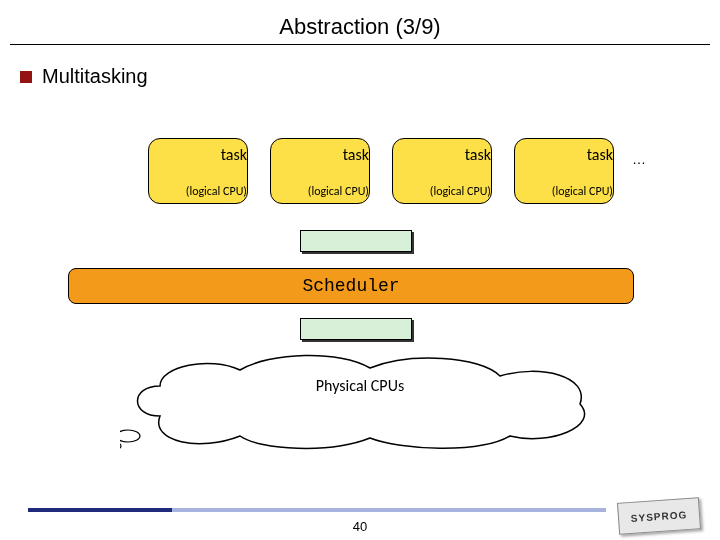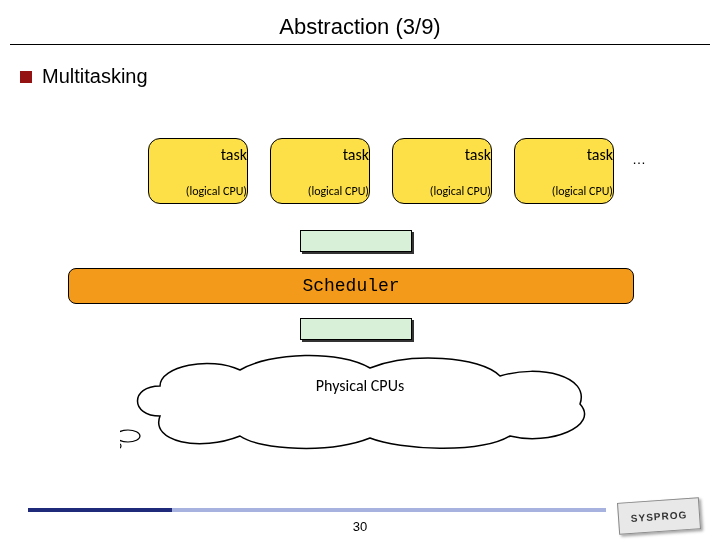--- a/index.html
+++ b/index.html
@@ -191,16 +191,16 @@
            C 480,80 430,100 390,90
            C 360,108 280,104 250,92
            C 210,108 140,104 120,90
            C 80,106 30,96 40,70 Z" fill="#ffffff" stroke="#000" stroke-width="1.5"></path>
   <ellipse cx="8" cy="90" rx="12" ry="6" fill="white" stroke="#000" stroke-width="1.2"></ellipse>
   <ellipse cx="-6" cy="100" rx="7" ry="4" fill="white" stroke="#000" stroke-width="1.2"></ellipse>
 </svg>
 <div class="cloud-label">Physical CPUs</div>
 
 <div class="foot-rule"></div>
-<div class="page-num">30</div>
+<div class="page-num">40</div>
 <div class="logo">
   <span>SYSPROG</span>
 </div>
 
 </body></html>

